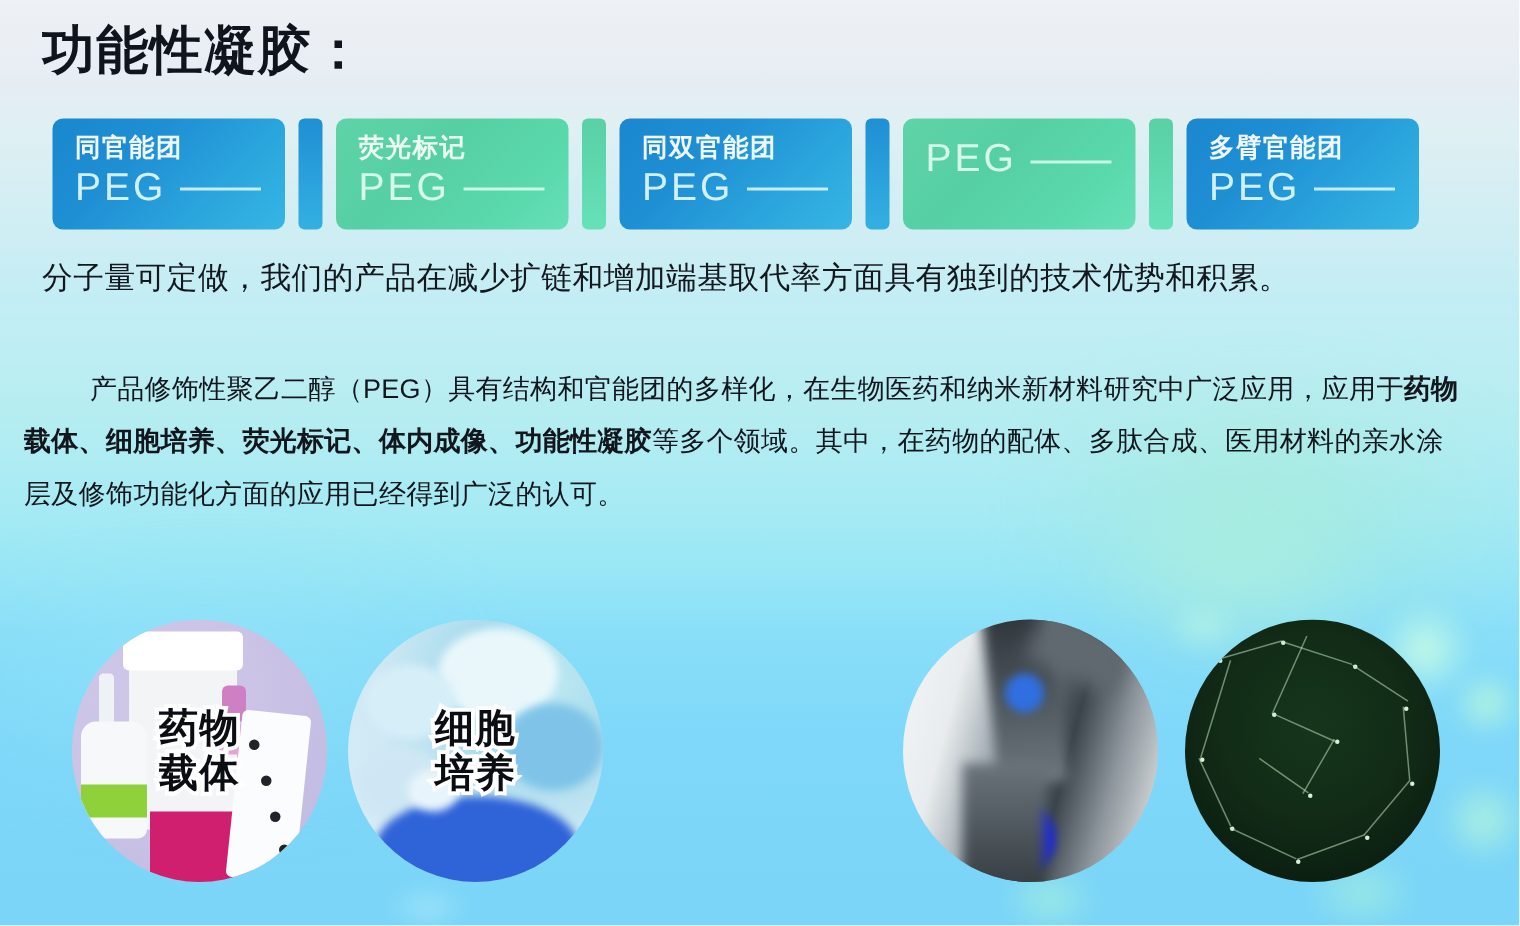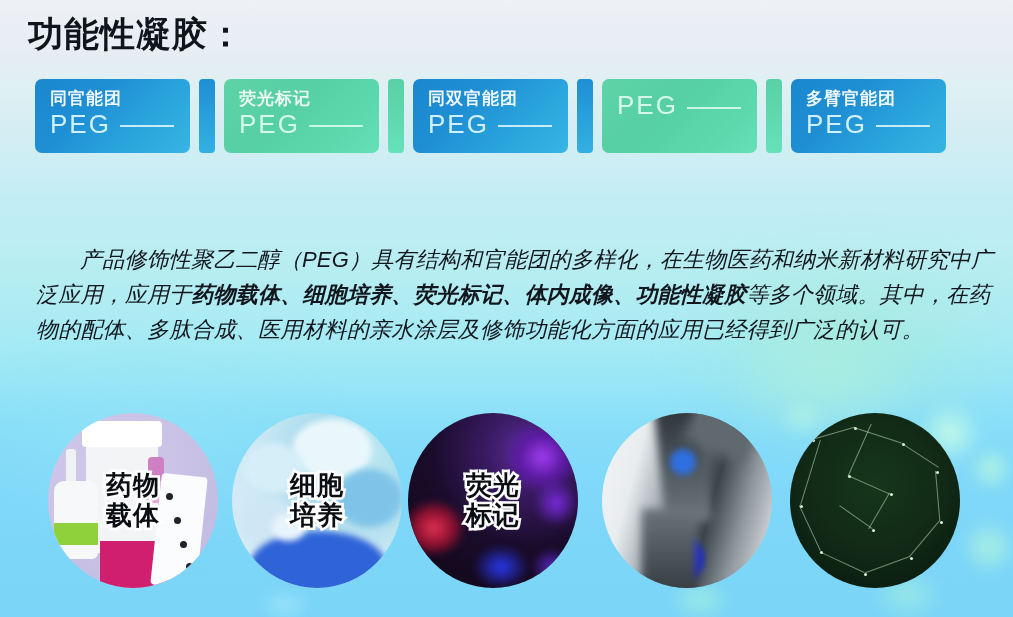--- a/index.html
+++ b/index.html
@@ -163,28 +163,27 @@
     position: absolute;
     left: 28px;
     top: 171px;
     font-size: 20.5px;
     color: #13181f;
     letter-spacing: 0.3px;
     white-space: nowrap;
   }
   .body-block {
     position: absolute;
-    left: 36px;
+    left: 16px;
     top: 242px;
     width: 960px;
-    font-size: 22px;
+    font-size: 18px;
     color: #12171e;
     line-height: 35px;
     letter-spacing: 0.2px;
-    font-style: italic;
   }
   .body-block .indent { display: inline-block; width: 44px; }
   .body-block b { font-weight: bold; }
 
   
   .circle-row {
     position: absolute;
     left: 0;
     top: 413px;
     width: 1013px;
@@ -307,20 +306,21 @@
     <div class="badge blue">
       <div class="badge-cn">多臂官能团</div>
       <div class="badge-peg-line">
         <div class="badge-peg">PEG</div>
         <div class="badge-dash"></div>
       </div>
     </div>
 
   </div>
 
+  <div class="lead-line">分子量可定做，我们的产品在减少扩链和增加端基取代率方面具有独到的技术优势和积累。</div>
 
   <div class="body-block">
     <span class="indent"></span><span>产品修饰性聚乙二醇（PEG）具有结构和官能团的多样化，在生物医药和纳米新材料研究中广泛应用，应用于</span><b>药物载体、细胞培养、荧光标记、体内成像、功能性凝胶</b><span>等多个领域。其中，在药物的配体、多肽合成、医用材料的亲水涂层及修饰功能化方面的应用已经得到广泛的认可。</span>
   </div>
 
   <div class="circle-row">
 
     <div class="circle" style="left:48px;">
       <div class="art-drug">
         <div class="rect" style="left:38px;top:10px;width:72px;height:130px;background:#f2f4f6;border-radius:6px;"></div>
@@ -351,33 +351,20 @@
         <div class="blob" style="left:6px;top:86px;width:58px;height:48px;background:#cfe7f4;"></div>
         <div class="rect" style="left:18px;top:118px;width:136px;height:70px;background:#2f63d8;border-radius:50% 50% 40% 40%;filter:blur(3px);"></div>
         <div class="blob" style="left:40px;top:100px;width:34px;height:28px;background:#e8f4fb;"></div>
       </div>
       <div class="circle-label">
         <span>细胞</span>
         <span>培养</span>
       </div>
     </div>
 
-    <div class="circle" style="left:408px;">
-      <div class="art-fluor">
-        <div class="blob" style="left:96px;top:8px;width:76px;height:72px;background:radial-gradient(closest-side,#a03cf0,#5a1aa0 60%,rgba(40,10,80,0) 100%);"></div>
-        <div class="blob" style="left:120px;top:60px;width:56px;height:60px;background:radial-gradient(closest-side,#7a2ae0,rgba(40,10,80,0) 80%);"></div>
-        <div class="blob" style="left:-6px;top:86px;width:64px;height:58px;background:radial-gradient(closest-side,#e03050,#8a1030 60%,rgba(60,5,20,0) 100%);"></div>
-        <div class="blob" style="left:58px;top:126px;width:70px;height:56px;background:radial-gradient(closest-side,#2838f0,rgba(20,20,90,0) 80%);"></div>
-        <div class="blob" style="left:118px;top:130px;width:52px;height:48px;background:radial-gradient(closest-side,#5a28c8,rgba(30,10,70,0) 80%);"></div>
-      </div>
-      <div class="circle-label">
-        <span>荧光</span>
-        <span>标记</span>
-      </div>
-    </div>
 
     <div class="circle" style="left:602px;">
       <div class="art-imaging">
         <div class="rect" style="left:58px;top:-10px;width:46px;height:120px;background:linear-gradient(180deg,#2b3238,#6e787f);filter:blur(4px);transform:rotate(-6deg);"></div>
         <div class="rect" style="left:86px;top:0px;width:64px;height:40px;background:#60696f;filter:blur(6px);transform:rotate(24deg);"></div>
         <div class="blob" style="left:68px;top:36px;width:26px;height:26px;background:#2f6fe0;"></div>
         <div class="blob" style="left:62px;top:124px;width:40px;height:44px;background:#1e2ad8;"></div>
         <div class="rect" style="left:40px;top:96px;width:54px;height:92px;background:linear-gradient(180deg,#6a747b,#30373c);filter:blur(4px);"></div>
       </div>
     </div>

